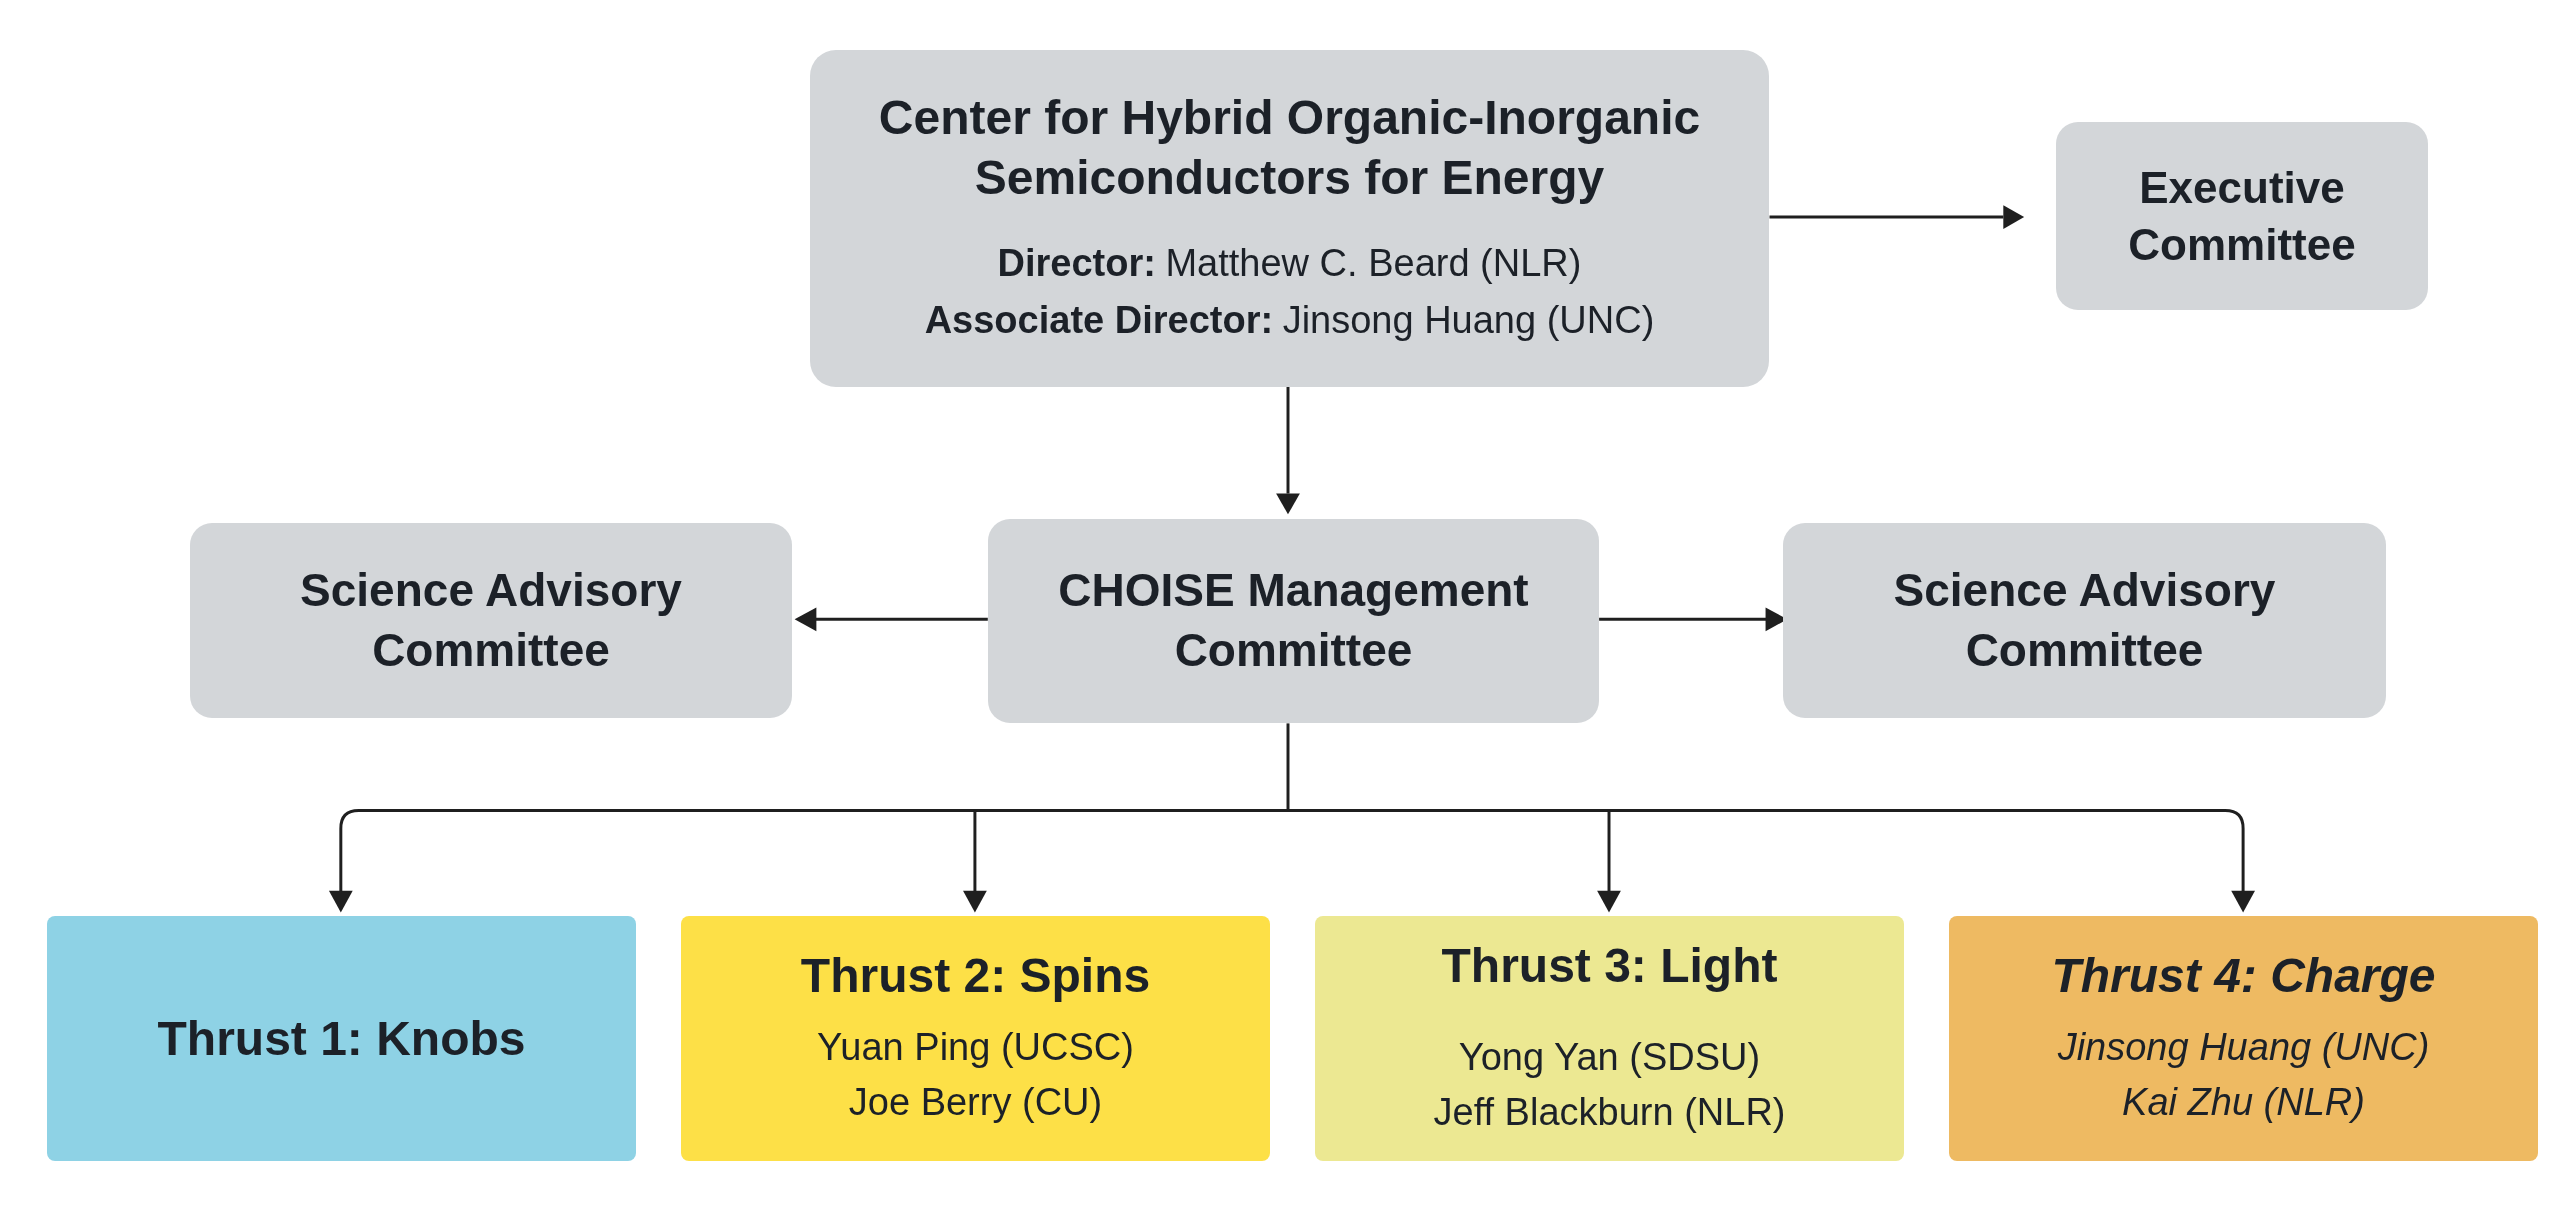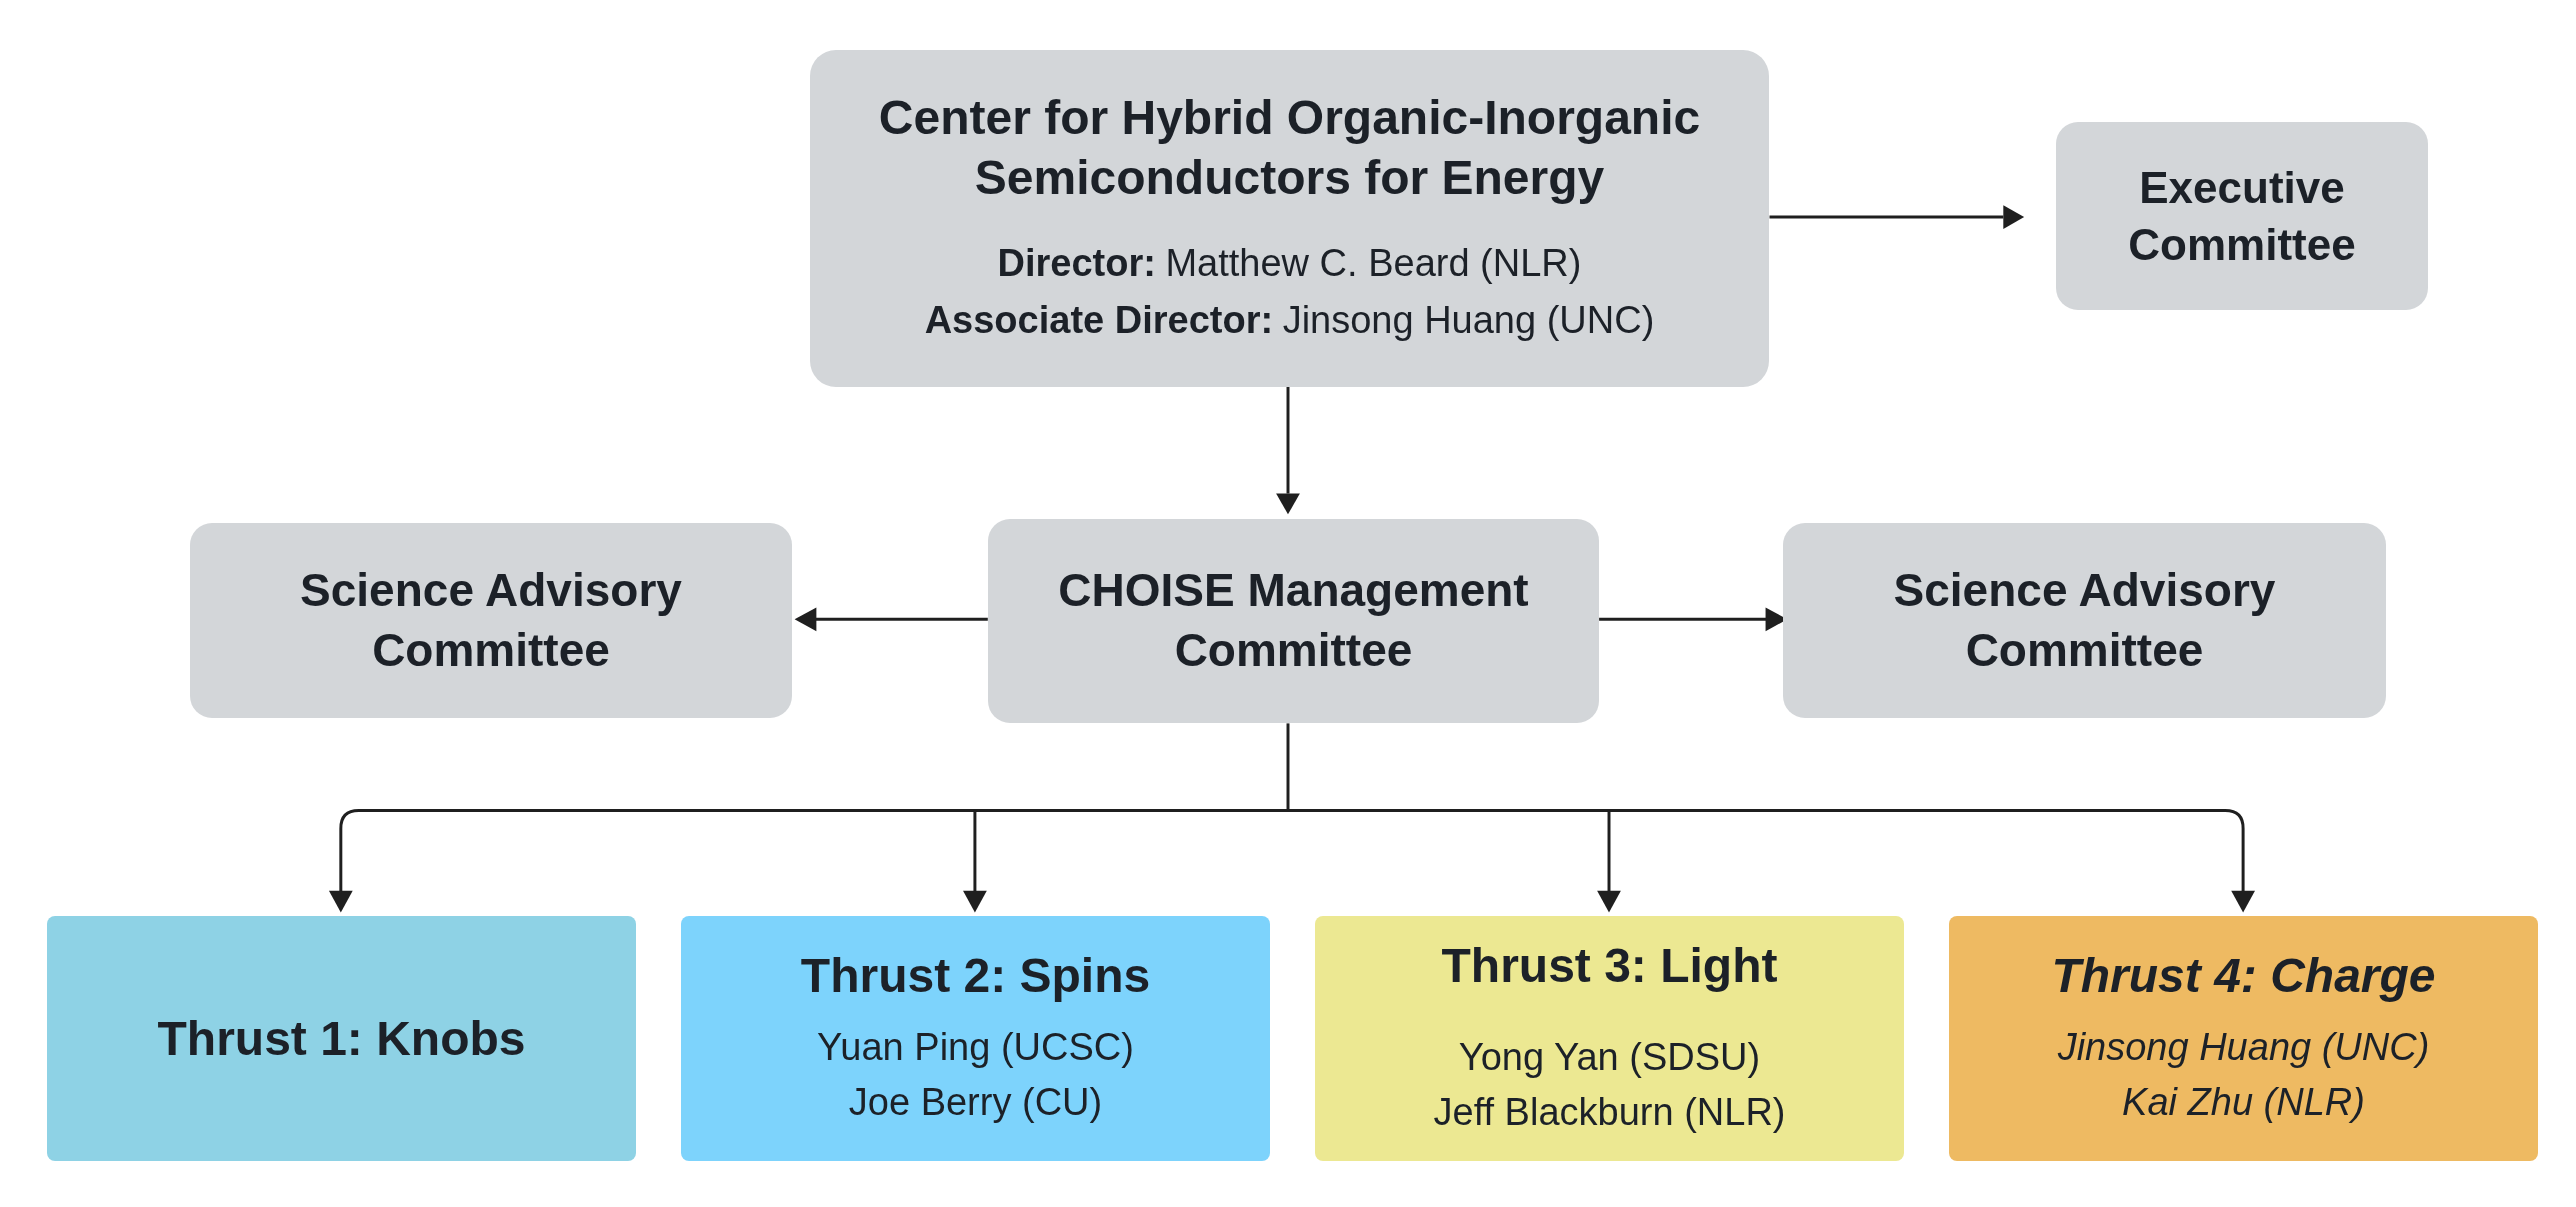--- a/index.html
+++ b/index.html
@@ -134,21 +134,21 @@
   </div>
 
   <div class="box gray sac-right">
     <div class="committee-label">Science Advisory Committee</div>
   </div>
 
   <div class="box thrust t1" style="background: rgb(142, 210, 229);">
     <div class="thrust-title">Thrust 1: Knobs</div>
   </div>
 
-  <div class="box thrust t2" style="background: #7dd3fc;">
+  <div class="box thrust t2" style="background: #fde047;">
     <div class="thrust-title">Thrust 2: Spins</div>
     <div class="thrust-members">
       <div>Yuan Ping (UCSC)</div>
       <div>Joe Berry (CU)</div>
     </div>
   </div>
 
   <div class="box thrust t3" style="background: rgb(236, 232, 146);">
     <div class="thrust-title">Thrust 3: Light</div>
     <div class="thrust-members">

